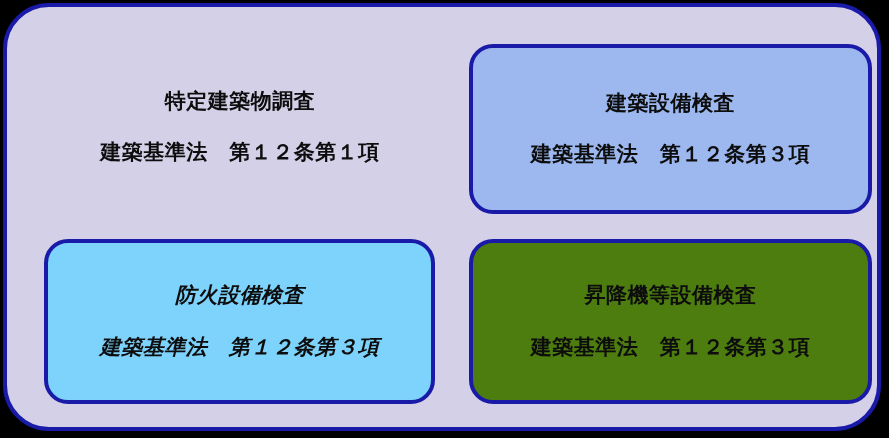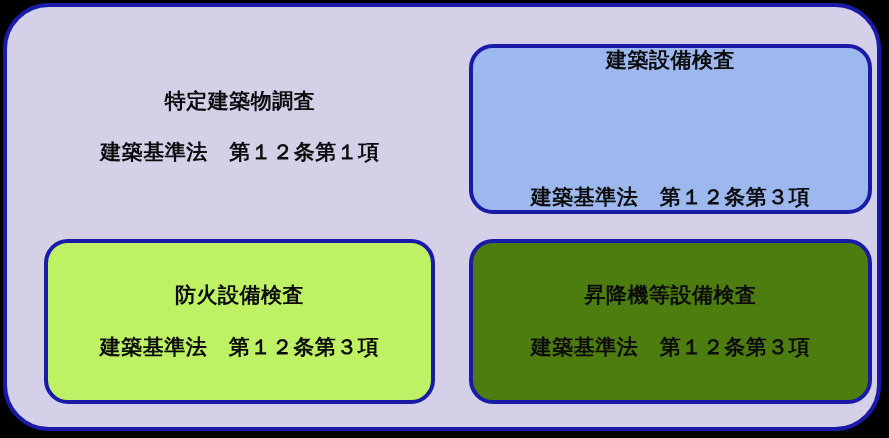--- a/index.html
+++ b/index.html
@@ -78,29 +78,29 @@
     width: 400px;
     height: 172px;
   }
 
   #cell-setsubi {
     left: 462px;
     top: 37px;
     width: 403px;
     height: 170px;
     background: #9cb8ef;
-    justify-content: space-between;
   }
 
   #cell-boka {
     left: 37px;
     top: 232px;
     width: 391px;
     height: 165px;
-    background: #bef264;
+    background: #7dd3fc;
+    font-style: italic;
   }
 
   #cell-shoukouki {
     left: 462px;
     top: 232px;
     width: 403px;
     height: 165px;
     background: #4d7c0f;
   }
 </style>

